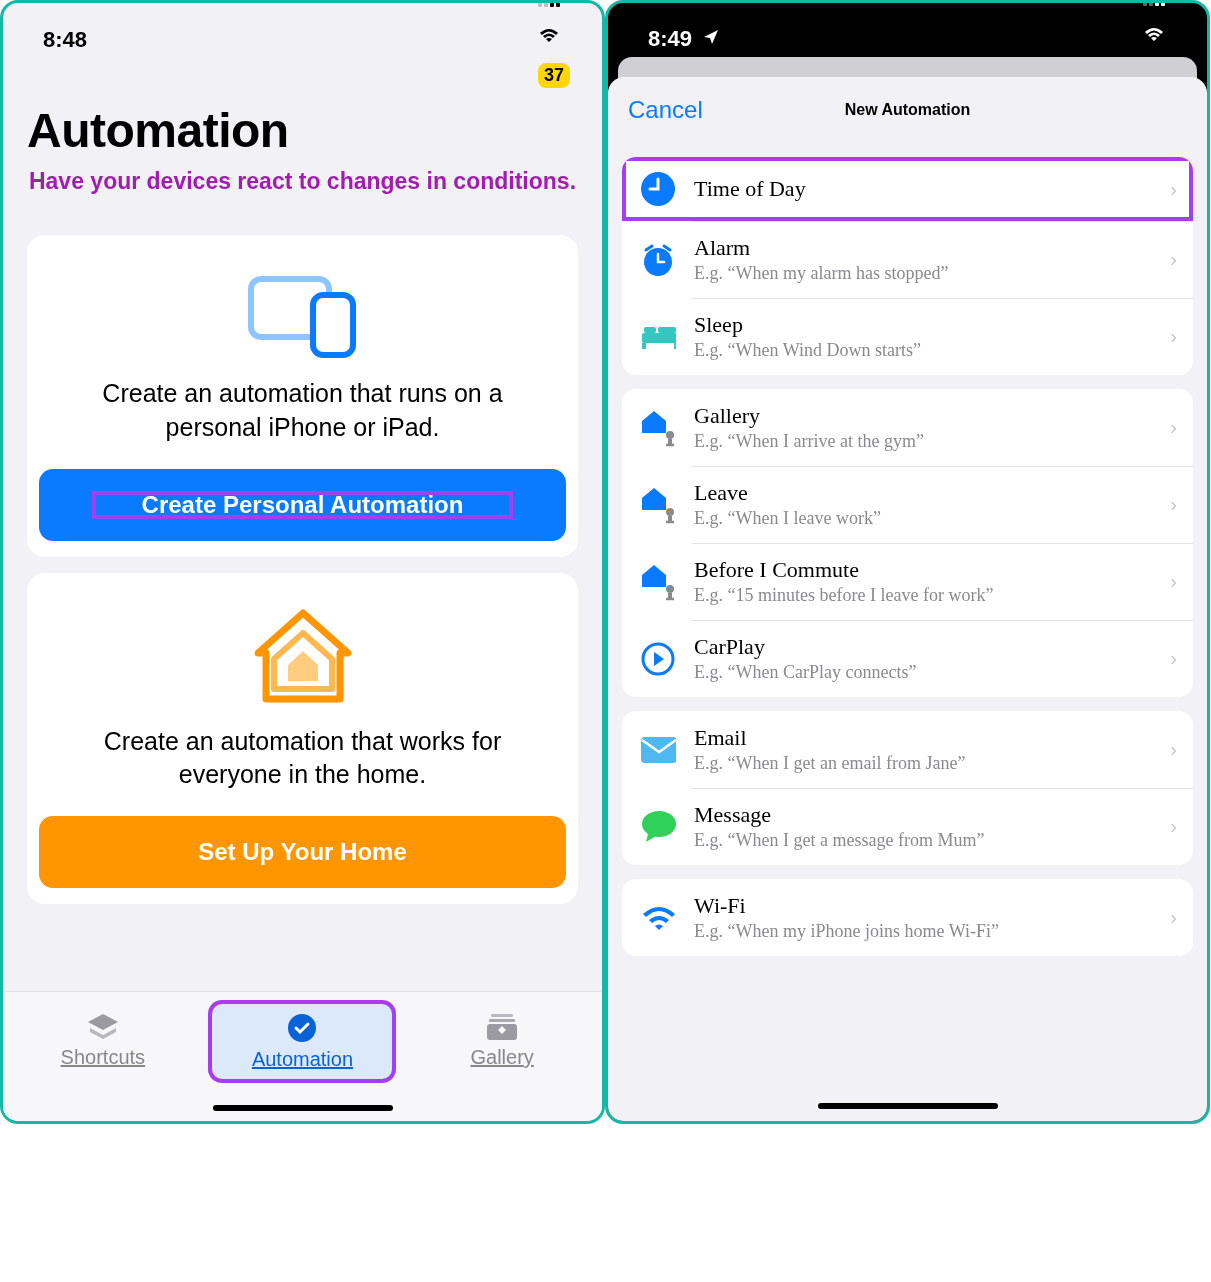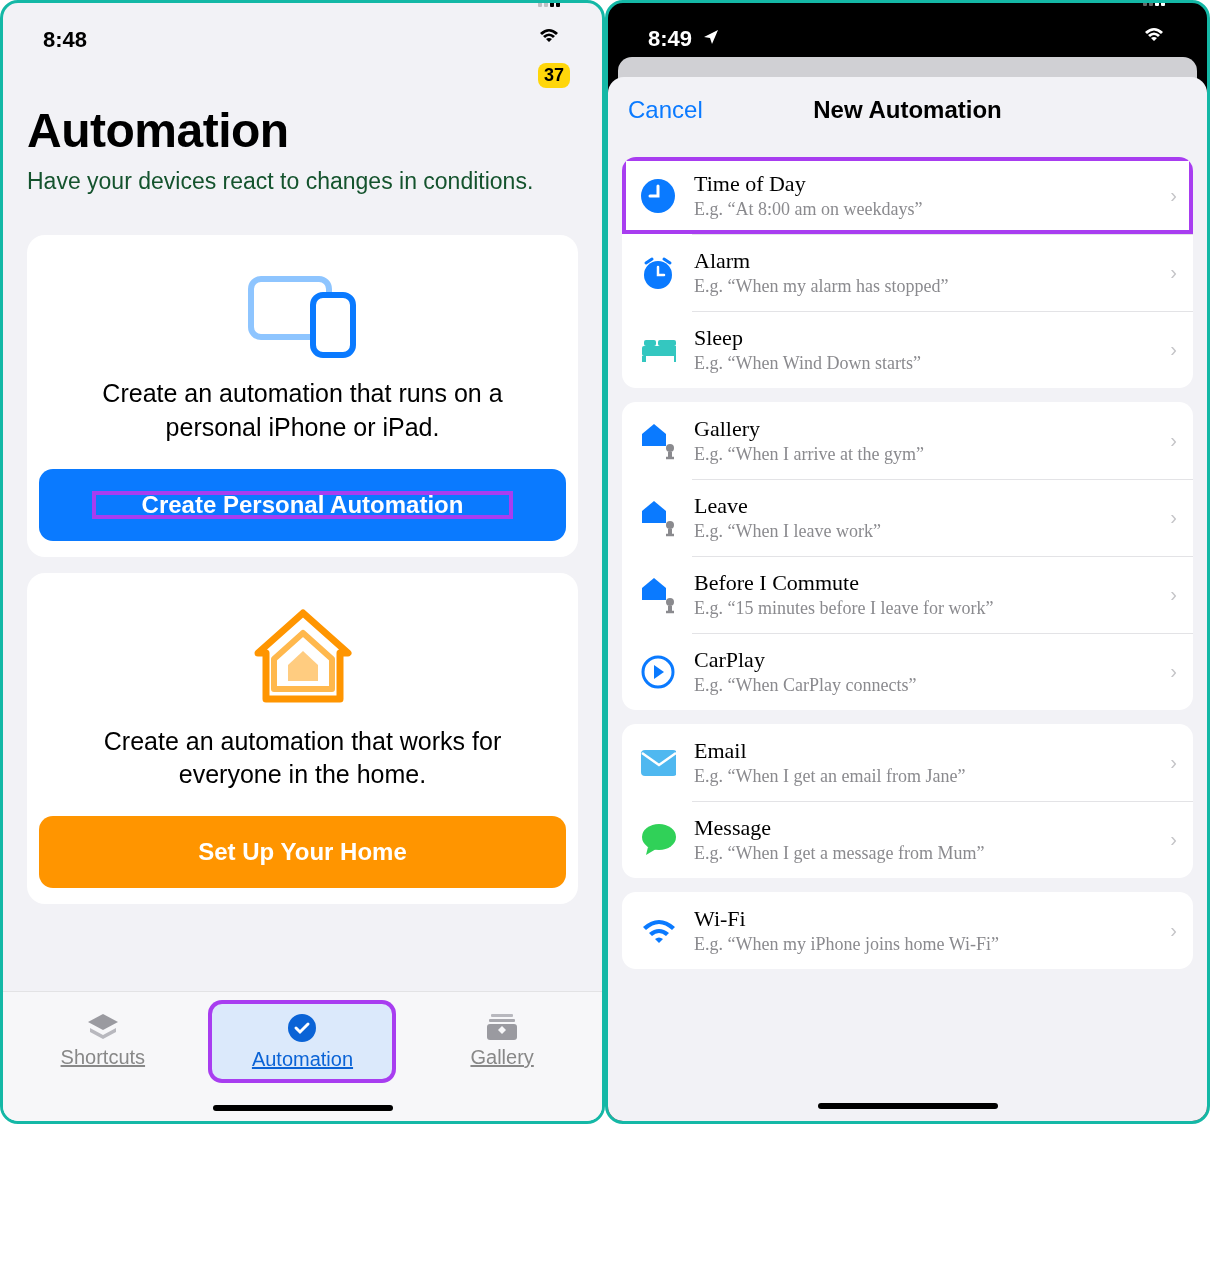--- a/index.html
+++ b/index.html
@@ -47,23 +47,24 @@
 
   
   .page-title {
     font-size: 48px;
     font-weight: 800;
     padding: 36px 24px 6px 24px;
     letter-spacing: -0.5px;
   }
   .page-subtitle {
     font-size: 23px;
-    font-weight: 400;
+    font-weight: 700;
     padding: 4px 24px 24px 24px;
-    color: #14532d;
+    color: #a21caf;
+    text-align: center;
   }
 
   .card {
     background: #fff;
     border-radius: 18px;
     margin: 16px 24px;
     padding: 34px 10px 14px 10px;
     text-align: center;
   }
   .card-text { font-size: 25px; padding: 18px 28px 22px 28px; line-height: 1.35; }
@@ -137,21 +138,21 @@
     justify-content: center;
     height: 66px;
     position: relative;
   }
   .sheet-header .cancel {
     position: absolute;
     left: 20px;
     color: #0a7aff;
     font-size: 24px;
   }
-  .sheet-header .sheet-title { font-size: 24px; font-weight: 700; }
+  .sheet-header .sheet-title { font-size: 16px; font-weight: 700; }
 
   .section {
     margin: 14px;
     background: #fff;
     border-radius: 14px;
     overflow: hidden;
   }
   .row {
     display: flex;
     align-items: center;
@@ -315,21 +316,20 @@
     <div class="section">
       <div class="row highlight-row">
         <span class="row-icon">
           <svg class="svg" width="36" height="36">
               <circle cx="18" cy="18" r="17" fill="#0a7aff"></circle>
               <path d="M18 8 L18 18 L10 18" stroke="#fff" stroke-width="3" fill="none" stroke-linecap="round"></path>
             </svg>
         </span>
         <span class="row-texts">
           <div class="row-title">Time of Day</div>
-          <div class="row-sub">E.g. “At 8:00 am on weekdays”</div>
         </span>
         <span class="chevron">›</span>
       </div>
       <div class="row">
         <span class="row-icon">
           <svg class="svg" width="36" height="36">
               <circle cx="18" cy="20" r="14" fill="#0a7aff"></circle>
               <path d="M18 12 L18 20 L24 20" stroke="#fff" stroke-width="2.5" fill="none" stroke-linecap="round"></path>
               <path d="M6 8 L12 4 M30 8 L24 4" stroke="#0a7aff" stroke-width="3" stroke-linecap="round"></path>
             </svg>

